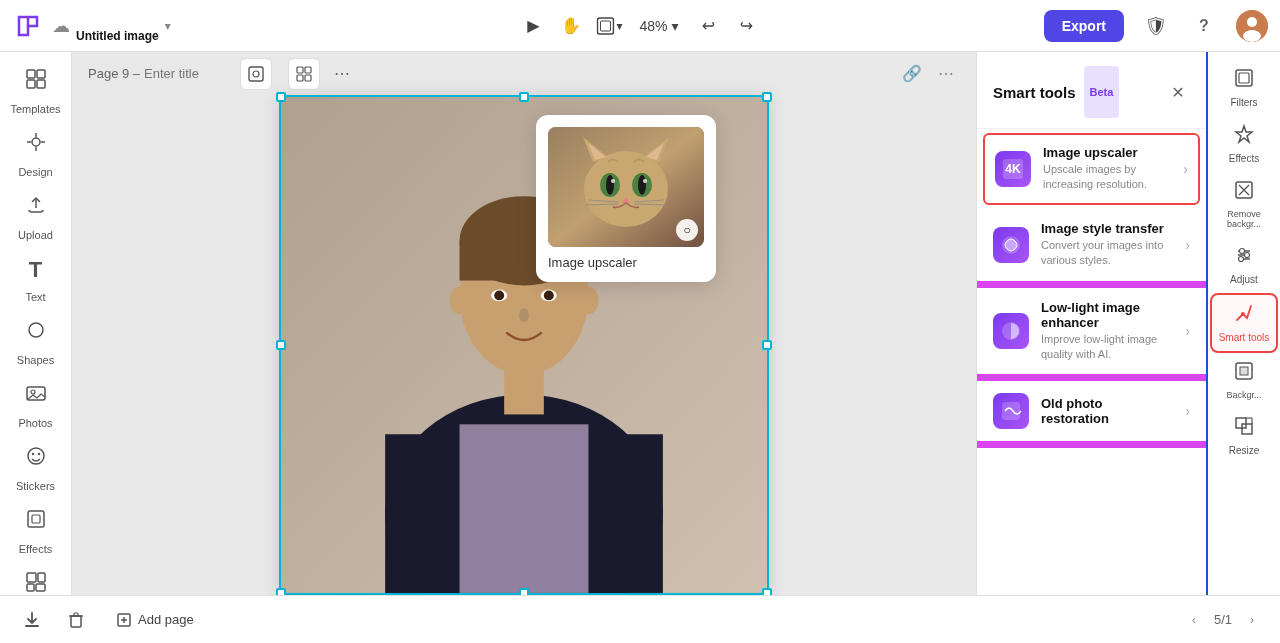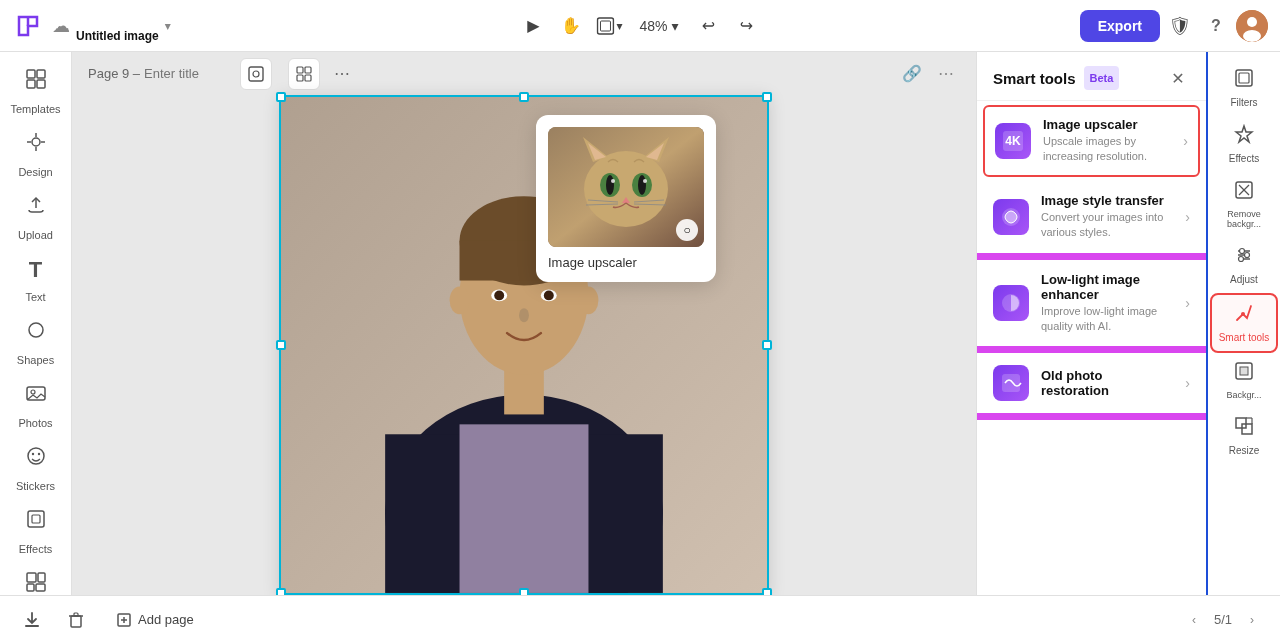--- a/index.html
+++ b/index.html
@@ -33,21 +33,21 @@
       width: 32px; height: 32px;
       border: none; background: transparent; cursor: pointer;
       border-radius: 6px; display: flex; align-items: center; justify-content: center;
       color: #444; font-size: 16px;
     }
     .topbar-zoom {
       display: flex; align-items: center; gap: 4px;
       padding: 4px 8px; border: none; background: transparent; cursor: pointer;
       border-radius: 6px; font-size: 14px; color: #444;
     }
-    .topbar-right { display: flex; align-items: center; gap: 4px; }
+    .topbar-right { display: flex; align-items: center; gap: 16px; }
     .export-btn {
       background: #4f46e5; color: #fff; border: none; padding: 8px 18px;
       border-radius: 8px; font-size: 14px; font-weight: 600; cursor: pointer;
     }
     .topbar-icon-btn {
       width: 32px; height: 32px;
       border: none; background: transparent; cursor: pointer;
       border-radius: 50%; display: flex; align-items: center; justify-content: center;
       color: #444; font-size: 18px;
     }
@@ -226,21 +226,21 @@
     .panel-header {
       display: flex; align-items: center;
       padding: 14px 16px 10px;
       gap: 8px;
       border-bottom: 1px solid #f0f0f0;
     }
     .panel-title { font-size: 15px; font-weight: 600; color: #111; }
     .beta-badge {
       background: #e8e0ff; color: #7c3aed;
       font-size: 11px; font-weight: 600;
-      padding: 6px 6px; border-radius: 4px;
+      padding: 20px 6px; border-radius: 4px;
     }
     .panel-close-btn {
       margin-left: auto;
       width: 24px; height: 24px;
       border: none; background: transparent; cursor: pointer;
       border-radius: 4px; display: flex; align-items: center; justify-content: center;
       color: #666; font-size: 16px;
     }
 
     .smart-tool-item {

